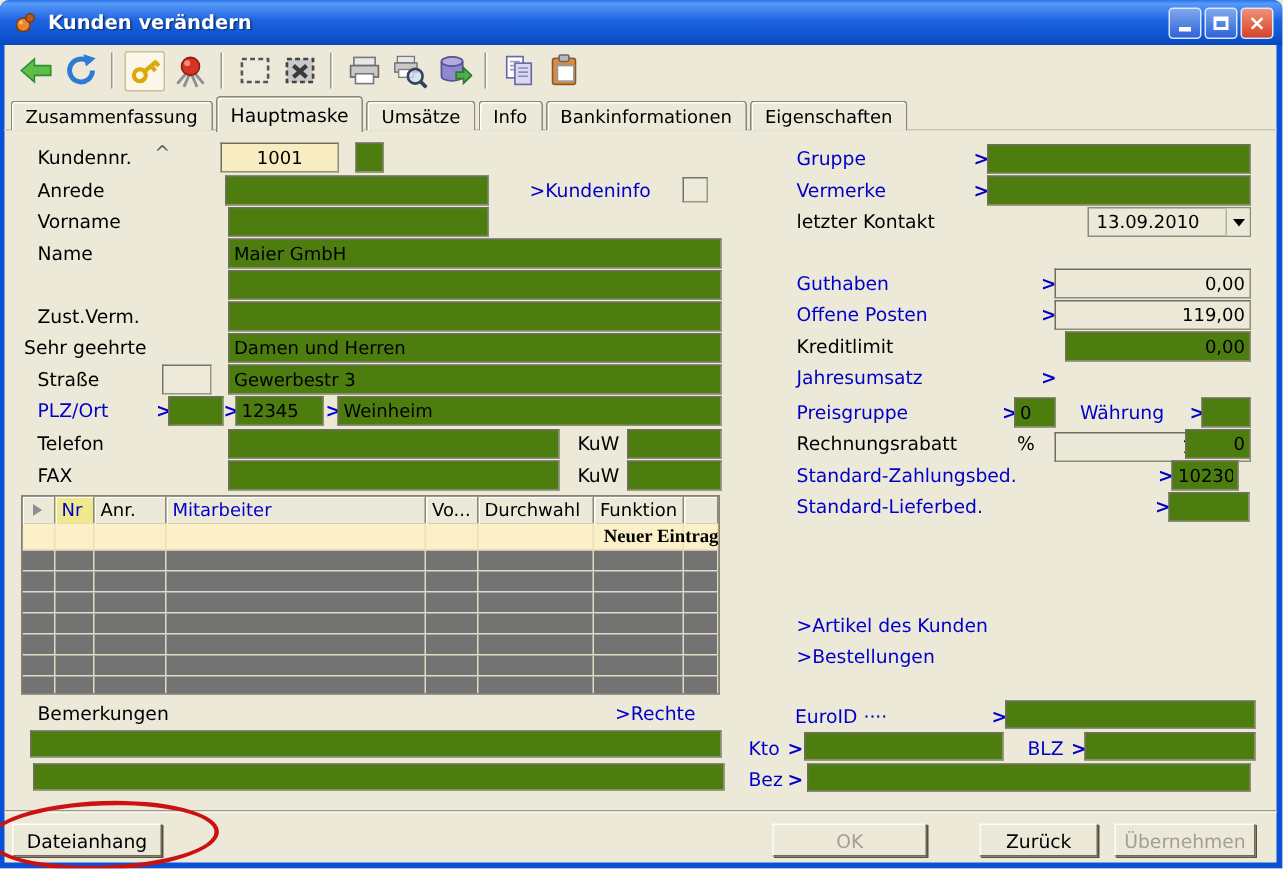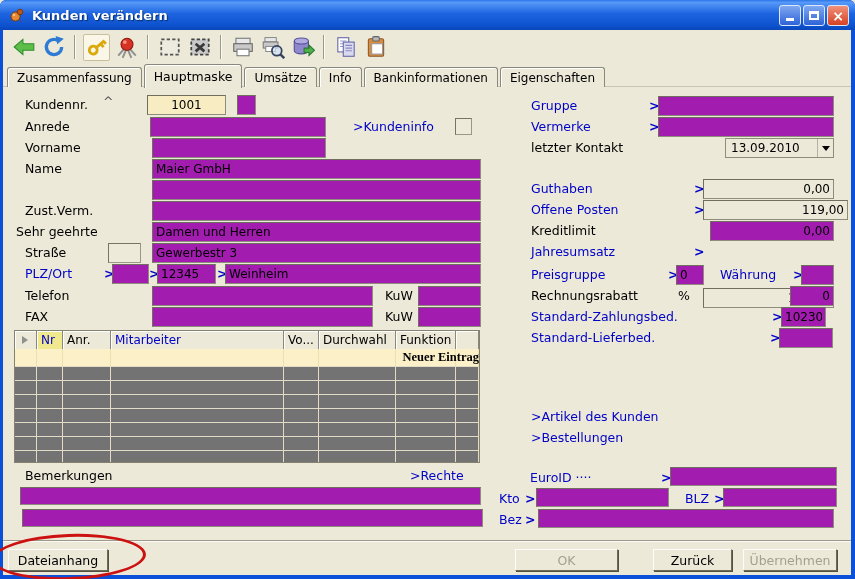--- a/index.html
+++ b/index.html
@@ -38,21 +38,21 @@
   .tab { height: 20px; padding: 0 9px; background: #ECE9D8; border: 1px solid #8A887A; border-bottom: none;
          border-radius: 3px 3px 0 0; font-size: 12px; color: #000; display: flex; align-items: center;
          margin-right: 2px; box-shadow: inset 1px 1px 0 #FFFFFF; position: relative; z-index: 3; }
   .tab.active { height: 24px; margin-bottom: -1px; z-index: 4; font-size: 12.5px; }
 
   .lbl { position: absolute; font-size: 12.5px; color: #000; white-space: nowrap; }
   .lbl.blue, .link, .arrow { color: #0000C8; }
   .link { position: absolute; font-size: 12.5px; white-space: nowrap; cursor: pointer; }
   .arrow { position: absolute; font-size: 12.5px; font-weight: bold; cursor: pointer; }
   .inp { position: absolute; border: 1px solid #8E8C7A; border-top-color: #706E5E; border-left-color: #706E5E;
-         background: #a21caf; font-family: "DejaVu Sans", "Liberation Sans", sans-serif; font-size: 12px;
+         background: #4d7c0f; font-family: "DejaVu Sans", "Liberation Sans", sans-serif; font-size: 12px;
          padding: 0 3px; height: 20px; }
   .inp.ro { background: #ECE9D8; text-align: right; }
   .inp.num { text-align: right; }
   .inp.yellow { background: #F8ECC3; text-align: center; }
   .inpbox { position: absolute; border: 1px solid #9A9786; border-top-color: #767464; border-left-color: #767464; background: #EDEAD9; }
 
   .datefield { position: absolute; border: 1px solid #8E8C7A; background: #ECE9D8; display: flex; align-items: center; }
   .datefield .dtext { flex: 1; font-size: 12px; padding-left: 5px; }
   .dd-btn { width: 16px; height: 100%; background: #ECE9D8; border-left: 1px solid #B5B29E;
             display: flex; align-items: center; justify-content: center; }
@@ -378,21 +378,21 @@
         <span class="dd-tri"></span>
       </span>
   </div>
 
   <span class="lbl blue" style="left:531px;top:181px">Guthaben</span>
   <span class="arrow" style="left:694px;top:181px">&gt;</span>
   <input class="inp ro" style="left: 703px; top: 179px; width: 131px;" value="0,00">
 
   <span class="lbl blue" style="left:531px;top:202px">Offene Posten</span>
   <span class="arrow" style="left:694px;top:202px">&gt;</span>
-  <input class="inp ro" style="left: 703px; top: 200px; width: 145px;" value="119,00">
+  <input class="inp ro" style="left: 703px; top: 200px; width: 131px;" value="119,00">
 
   <span class="lbl" style="left:531px;top:223px">Kreditlimit</span>
   <input class="inp num" style="left: 710px; top: 221px; width: 124px;" value="0,00">
 
   <span class="lbl blue" style="left:531px;top:244px">Jahresumsatz</span>
   <span class="arrow" style="left:694px;top:244px">&gt;</span>
   <input class="inp ro" style="left: 703px; top: 242px; width: 131px; margin-top: 46px;" value="100,00">
 
   <span class="lbl blue" style="left:531px;top:267px">Preisgruppe</span>
   <span class="arrow" style="left:668px;top:267px">&gt;</span>

